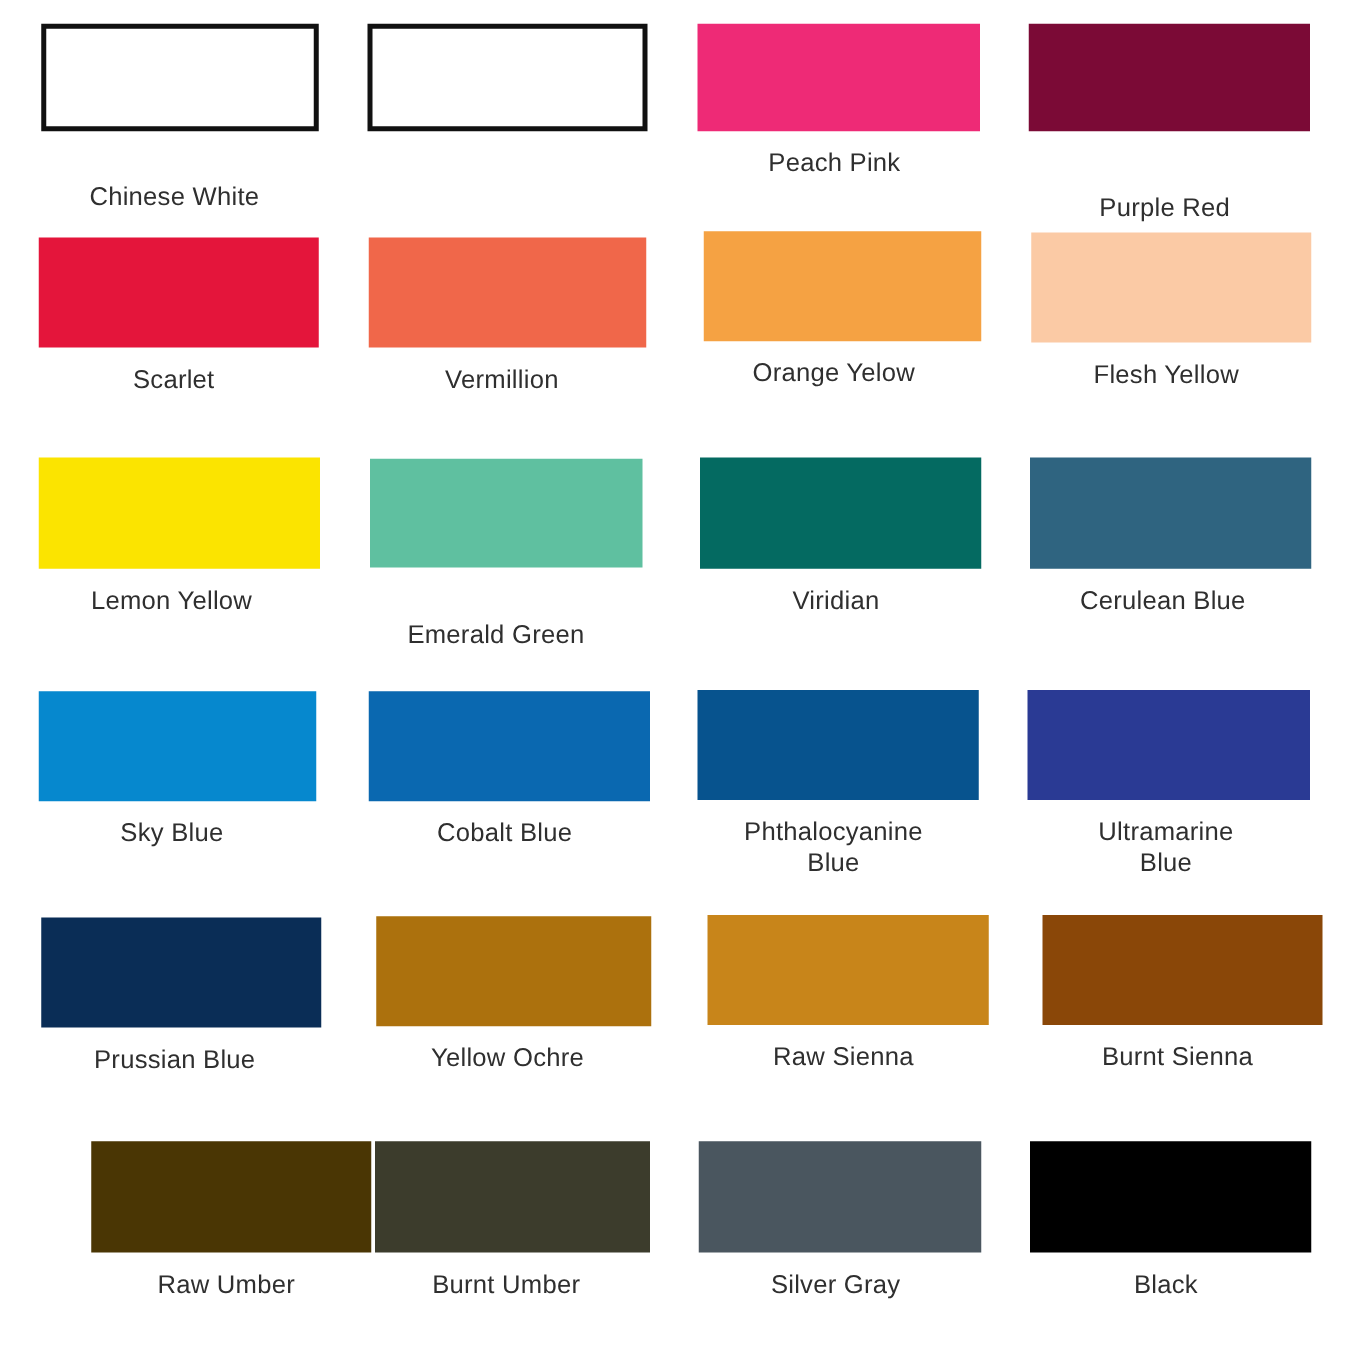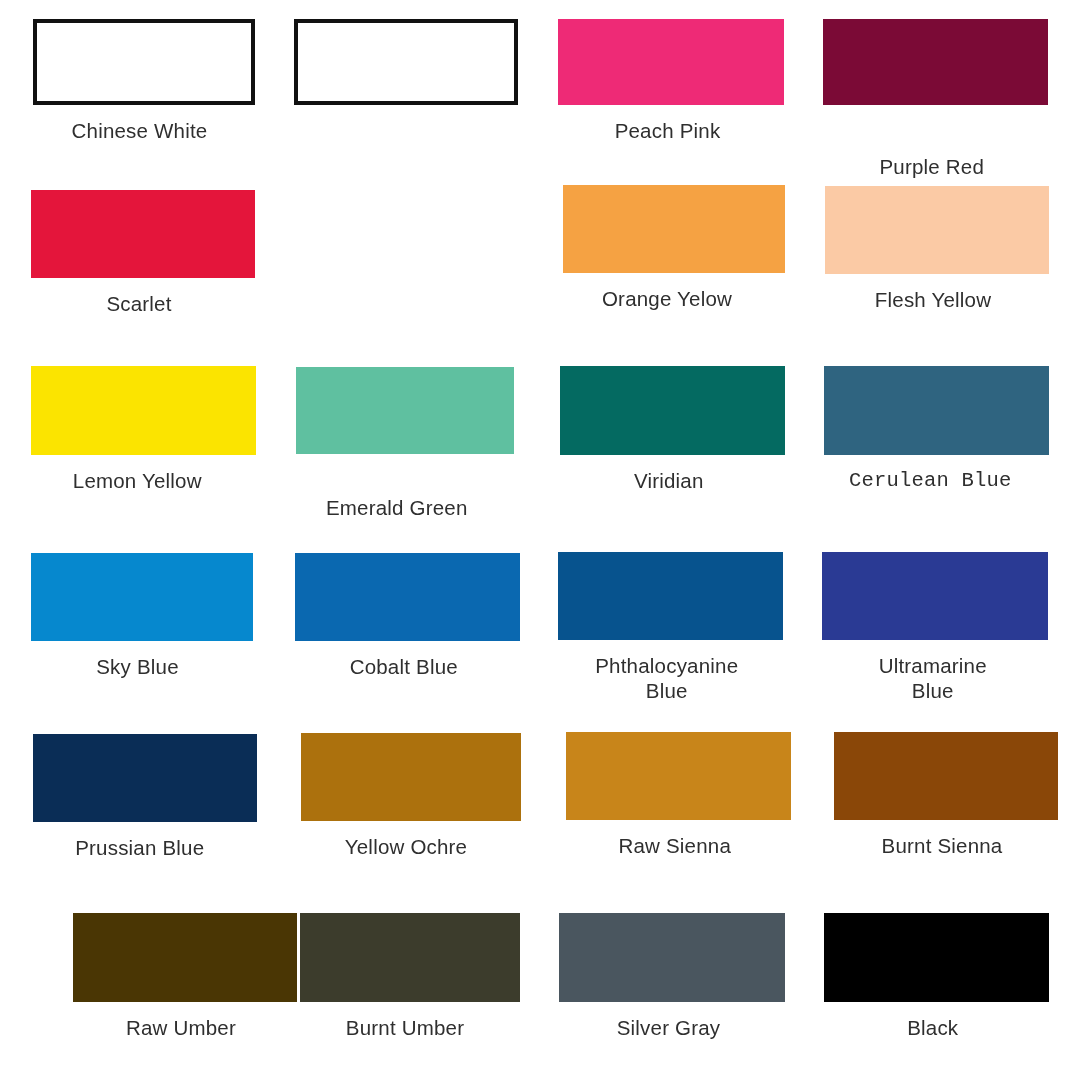--- a/index.html
+++ b/index.html
@@ -46,38 +46,42 @@
     text-align: center;
     color: #2f2f2f;
     white-space: pre-line;
     font-weight: 400;
   }
 </style>
 </head>
 <body>
 
 <div id="palette-grid">
-    <div class="swatch-cell" style="left: 33px; top: 19px; width: 222px;">
+    <div class="swatch-cell" style="left: 33px; top: 19px; width: 222px; gap: 27px;">
       <div class="swatch-chip outlined" title="Chinese White" style="height: 86px; background: rgb(255, 255, 255);"></div>
       <div class="swatch-label" style="width: 240px; margin-left: -9px;">Chinese White</div>
     </div>
     <div class="swatch-cell" style="left: 294px; top: 19px; width: 224px;">
       <div class="swatch-chip outlined" title="Zinc Titanium White" style="height: 86px; background: rgb(255, 255, 255);"></div>
     </div>
     <div class="swatch-cell" style="left: 558px; top: 19px; width: 226px;">
       <div class="swatch-chip" title="Peach Pink" style="height: 86px; background: rgb(238, 42, 118);"></div>
       <div class="swatch-label" style="width: 240px; margin-left: -7px;">Peach Pink</div>
     </div>
     <div class="swatch-cell" style="left: 823px; top: 19px; width: 225px; gap: 36px;">
       <div class="swatch-chip" title="Purple Red" style="height: 86px; background: rgb(123, 10, 54);"></div>
       <div class="swatch-label" style="width: 240px; margin-left: -7.5px;">Purple Red</div>
     </div>
     <div class="swatch-cell" style="left: 31px; top: 190px; width: 224px;">
       <div class="swatch-chip" title="Scarlet" style="height: 88px; background: rgb(228, 21, 59);"></div>
       <div class="swatch-label" style="width: 240px; margin-left: -8px;">Scarlet</div>
+    </div>
+    <div class="swatch-cell" style="left: 295px; top: 190px; width: 222px;">
+      <div class="swatch-chip" title="Vermillion" style="height: 88px; background: rgb(240, 103, 74);"></div>
+      <div class="swatch-label" style="width: 240px; margin-left: -9px;">Vermillion</div>
     </div>
     <div class="swatch-cell" style="left: 563px; top: 185px; width: 222px;">
       <div class="swatch-chip" title="Orange Yelow" style="height: 88px; background: rgb(245, 162, 67);"></div>
       <div class="swatch-label" style="width: 250px; margin-left: -14px;">Orange Yelow</div>
     </div>
     <div class="swatch-cell" style="left: 825px; top: 186px; width: 224px;">
       <div class="swatch-chip" title="Flesh Yellow" style="height: 88px; background: rgb(251, 202, 165);"></div>
       <div class="swatch-label" style="width: 240px; margin-left: -8px;">Flesh Yellow</div>
     </div>
     <div class="swatch-cell" style="left: 31px; top: 366px; width: 225px;">
@@ -87,21 +91,21 @@
     <div class="swatch-cell" style="left: 296px; top: 367px; width: 218px; gap: 28px;">
       <div class="swatch-chip" title="Emerald Green" style="height: 87px; background: rgb(95, 192, 160);"></div>
       <div class="swatch-label" style="width: 255px; margin-left: -16.5px;">Emerald Green</div>
     </div>
     <div class="swatch-cell" style="left: 560px; top: 366px; width: 225px;">
       <div class="swatch-chip" title="Viridian" style="height: 89px; background: rgb(4, 106, 97);"></div>
       <div class="swatch-label" style="width: 240px; margin-left: -7.5px;">Viridian</div>
     </div>
     <div class="swatch-cell" style="left: 824px; top: 366px; width: 225px;">
       <div class="swatch-chip" title="Cerulean Blue" style="height: 89px; background: rgb(47, 100, 128);"></div>
-      <div class="swatch-label" style="width: 250px; margin-left: -12.5px; font-family: Liberation Mono, monospace;">Cerulean Blue</div>
+      <div class="swatch-label" style="width: 250px; margin-left: -12.5px;">Cerulean Blue</div>
     </div>
     <div class="swatch-cell" style="left: 31px; top: 553px; width: 222px;">
       <div class="swatch-chip" title="Sky Blue" style="height: 88px; background: rgb(6, 136, 206);"></div>
       <div class="swatch-label" style="width: 240px; margin-left: -9px;">Sky Blue</div>
     </div>
     <div class="swatch-cell" style="left: 295px; top: 553px; width: 225px;">
       <div class="swatch-chip" title="Cobalt Blue" style="height: 88px; background: rgb(10, 104, 176);"></div>
       <div class="swatch-label" style="width: 240px; margin-left: -7.5px;">Cobalt Blue</div>
     </div>
     <div class="swatch-cell" style="left: 558px; top: 552px; width: 225px;">

